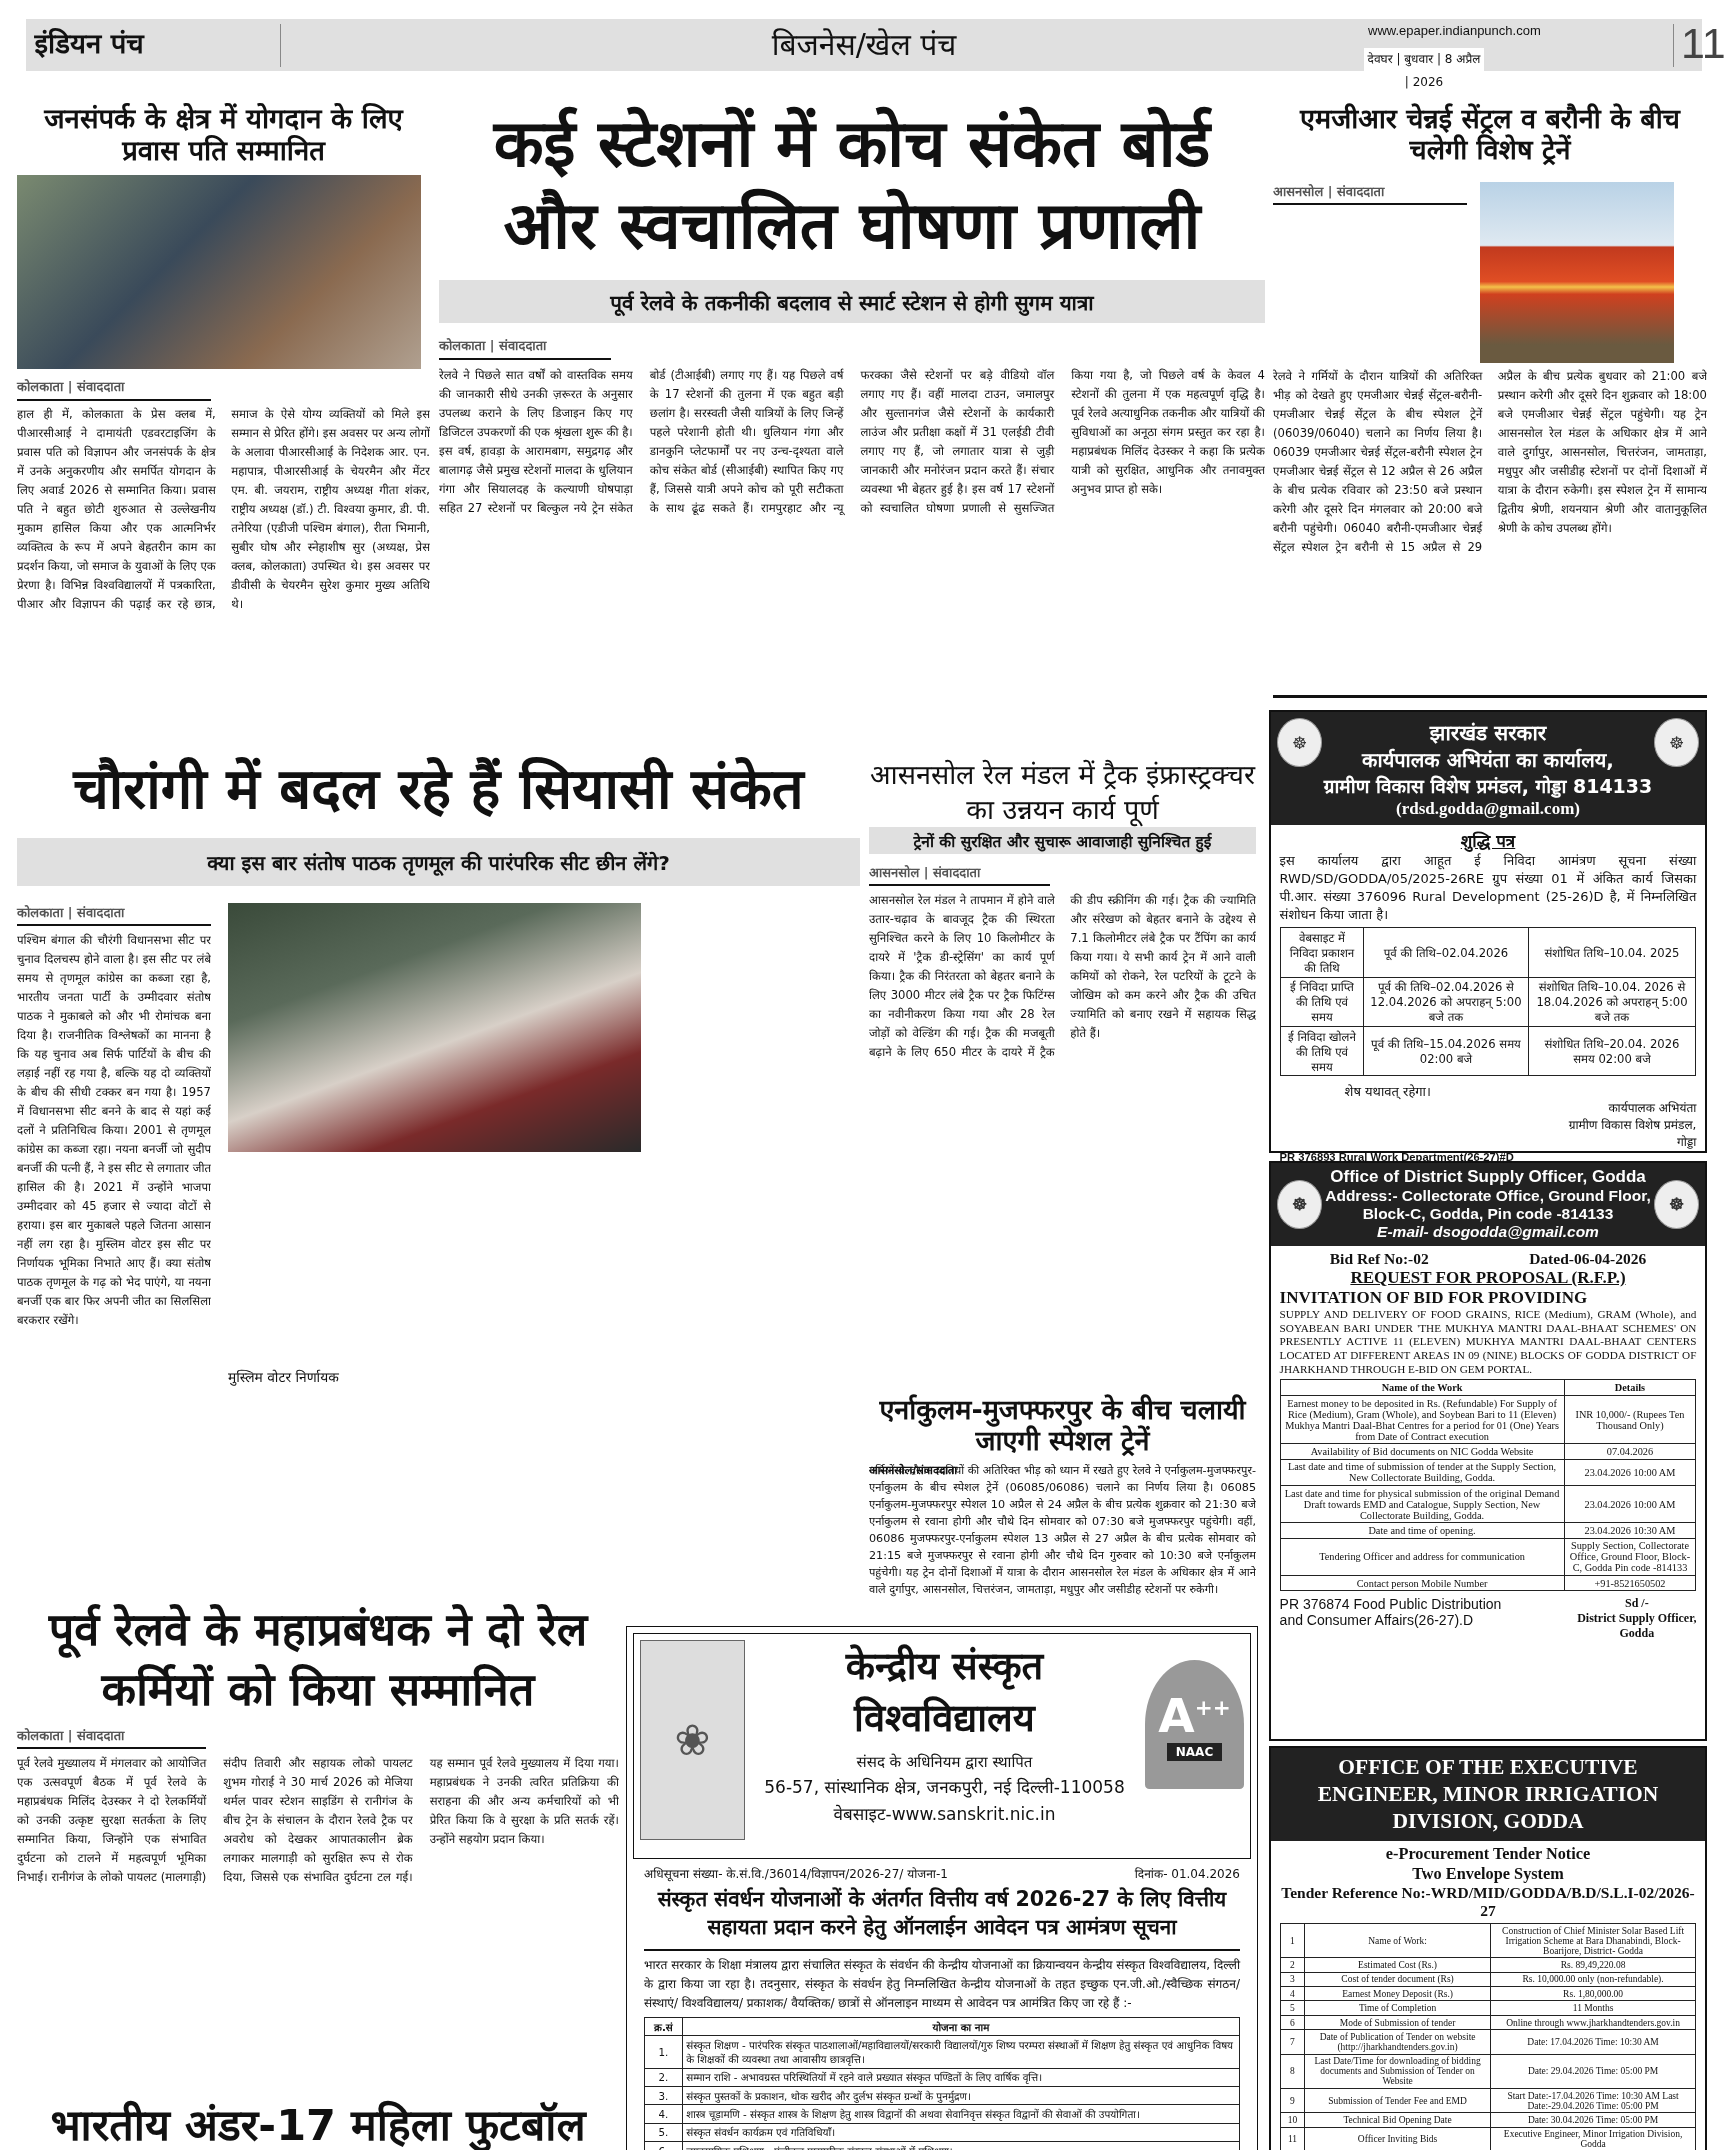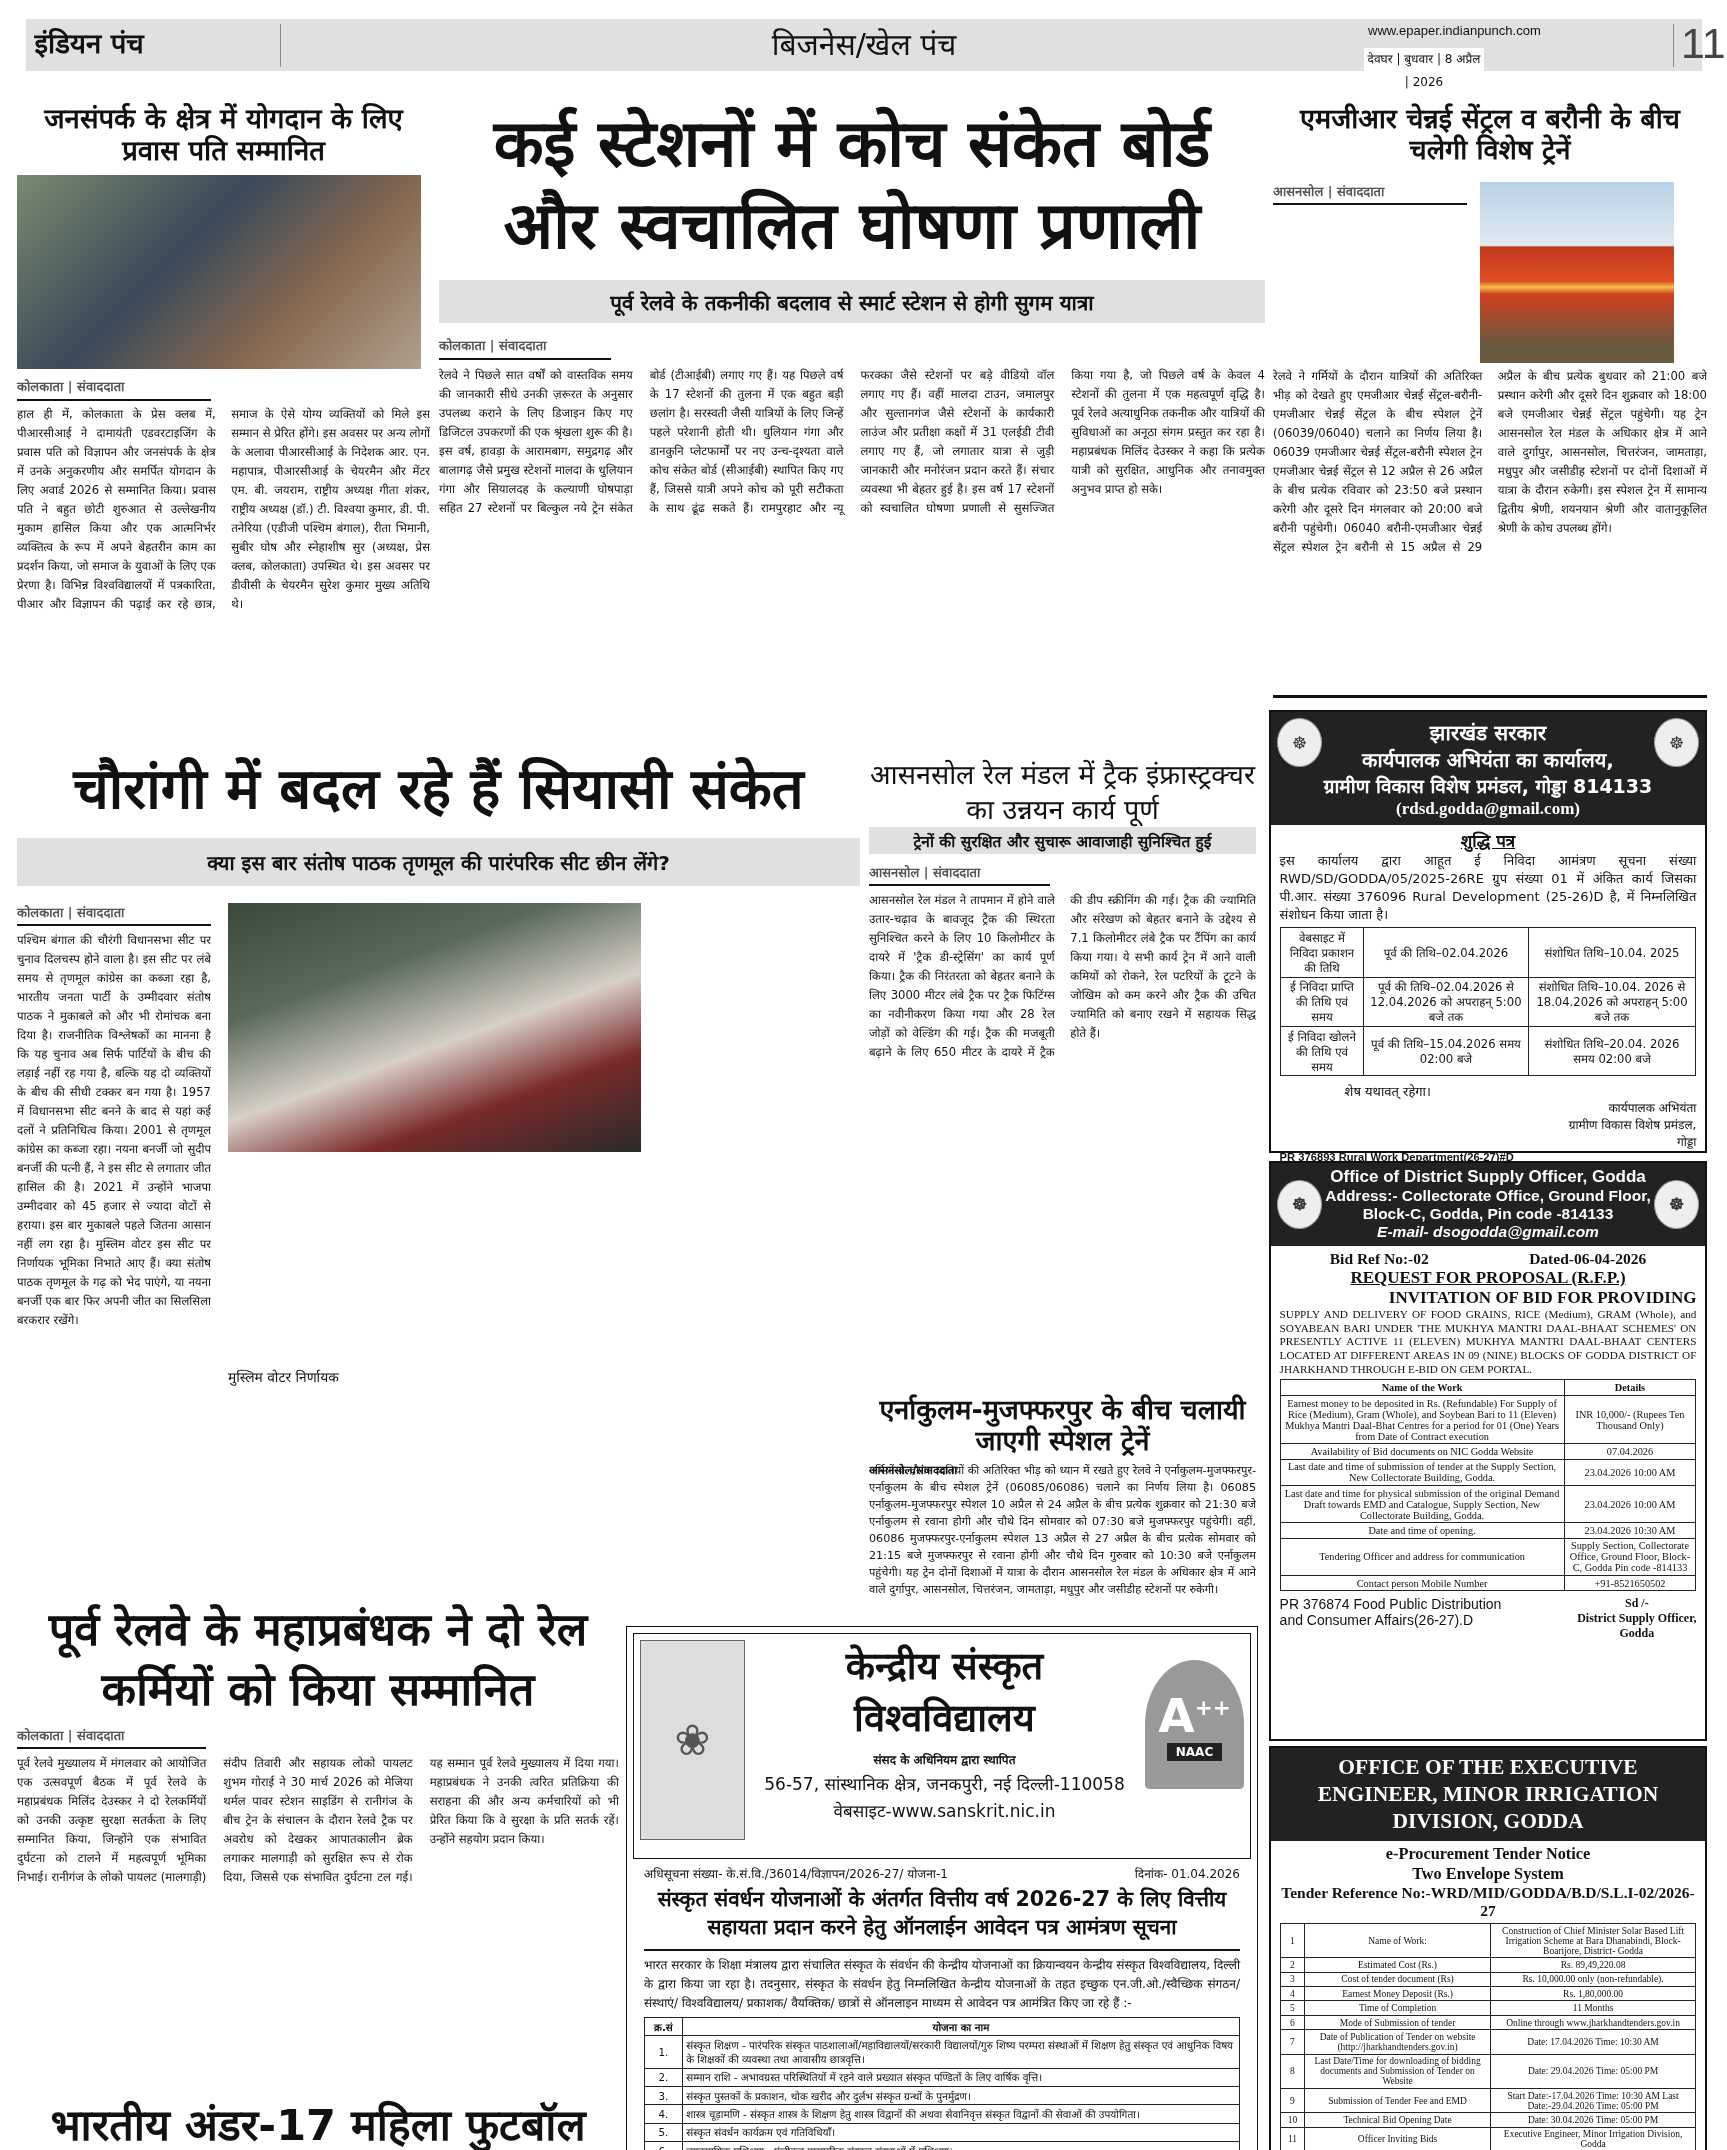--- a/index.html
+++ b/index.html
@@ -156,21 +156,21 @@
     <div style="font-size:15.5px;">Address:- Collectorate Office, Ground Floor,</div>
     <div style="font-size:15.5px;">Block-C, Godda, Pin code -814133</div>
     <div style="font-size:15.5px;font-style:italic;">E-mail- dsogodda@gmail.com</div>
   </div>
   <div class="libserif" style="padding:4.3px 8.6px;">
     <div style="display:flex;justify-content:space-around;font-size:15.5px;font-weight:bold;">
       <span>Bid Ref No:-02</span>
       <span>Dated-06-04-2026</span>
     </div>
     <div style="text-align:center;font-size:17px;font-weight:bold;text-decoration:underline;">REQUEST FOR PROPOSAL (R.F.P.)</div>
-    <div style="text-align:right;font-size:17px;font-weight:bold;">INVITATION OF BID FOR PROVIDING</div>
+    <div style="text-align:left;font-size:17px;font-weight:bold;">INVITATION OF BID FOR PROVIDING</div>
     <p style="font-size:11.2px;line-height:13.8px;text-align:justify;">SUPPLY AND DELIVERY OF FOOD GRAINS, RICE (Medium), GRAM (Whole), and SOYABEAN BARI UNDER 'THE MUKHYA MANTRI DAAL-BHAAT SCHEMES' ON PRESENTLY ACTIVE 11 (ELEVEN) MUKHYA MANTRI DAAL-BHAAT CENTERS LOCATED AT DIFFERENT AREAS IN 09 (NINE) BLOCKS OF GODDA DISTRICT OF JHARKHAND THROUGH E-BID ON GEM PORTAL.</p>
     <table class="adt" style="font-size:10.3px;margin-top:2.6px;">
       <thead>
           <tr>
         <th>Name of the Work</th>
         <th>Details</th>
       </tr>
         </thead>
       <tbody id="dso-rows">
           <tr>
@@ -223,21 +223,21 @@
 <section class="abs" style="left:17px;top:2095px;width:602px;height:434px;">
   <h1 class="head-xl" style="font-size:43px;line-height:60px;text-align:center;">भारतीय अंडर-17 महिला फुटबॉल टीम रूस में खेलेगी तीन मैत्री मैच</h1>
 
 </section>
 
 <section class="abs" style="left:626px;top:1626px;width:630px;height:895px;border:1.7px solid #111;">
   <div style="position:relative;height:224px;border:1.3px solid #111;margin:6px;">
     <div style="position:absolute;left:6px;top:6px;width:103px;height:198px;border:1.3px solid #666;background:#ddd;display:flex;align-items:center;justify-content:center;font-size:43px;color:#555;">❀</div>
     <div style="position:absolute;left:125px;right:120px;top:4.3px;text-align:center;">
       <div style="font-size:38px;font-weight:bold;">केन्द्रीय संस्कृत विश्वविद्यालय</div>
-      <div style="font-size:12px;font-weight:bold;margin-top:8.6px;">संसद के अधिनियम द्वारा स्थापित</div>
+      <div style="font-size:15px;font-weight:normal;margin-top:8.6px;">संसद के अधिनियम द्वारा स्थापित</div>
       <div style="font-size:17px;margin-top:4.3px;">56-57, सांस्थानिक क्षेत्र, जनकपुरी, नई दिल्ली-110058</div>
       <div style="font-size:17px;margin-top:4.3px;">वेबसाइट-www.sanskrit.nic.in</div>
     </div>
     <div style="position:absolute;right:6px;top:26px;width:99px;height:129px;border-radius:50% 50% 4.3px 4.3px;background:#999;color:#fff;display:flex;flex-direction:column;align-items:center;justify-content:center;font-weight:bold;">
       <div style="font-size:47px;">A<sup style="font-size:21.5px;">++</sup></div>
       <div style="font-size:12px;background:#222;padding:1.7px 8.6px;">NAAC</div>
     </div>
   </div>
   <div style="padding:0 17px;">
     <div style="display:flex;justify-content:space-between;font-size:12px;">

